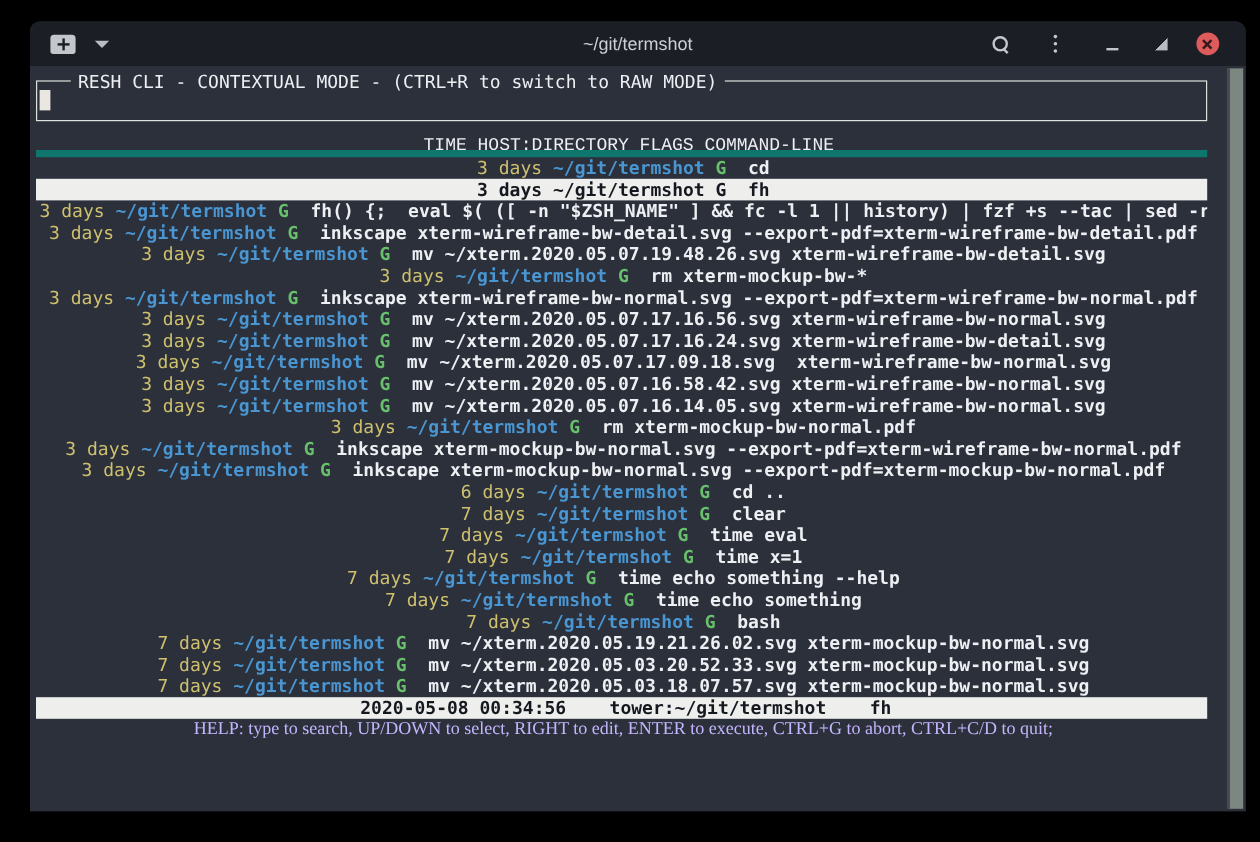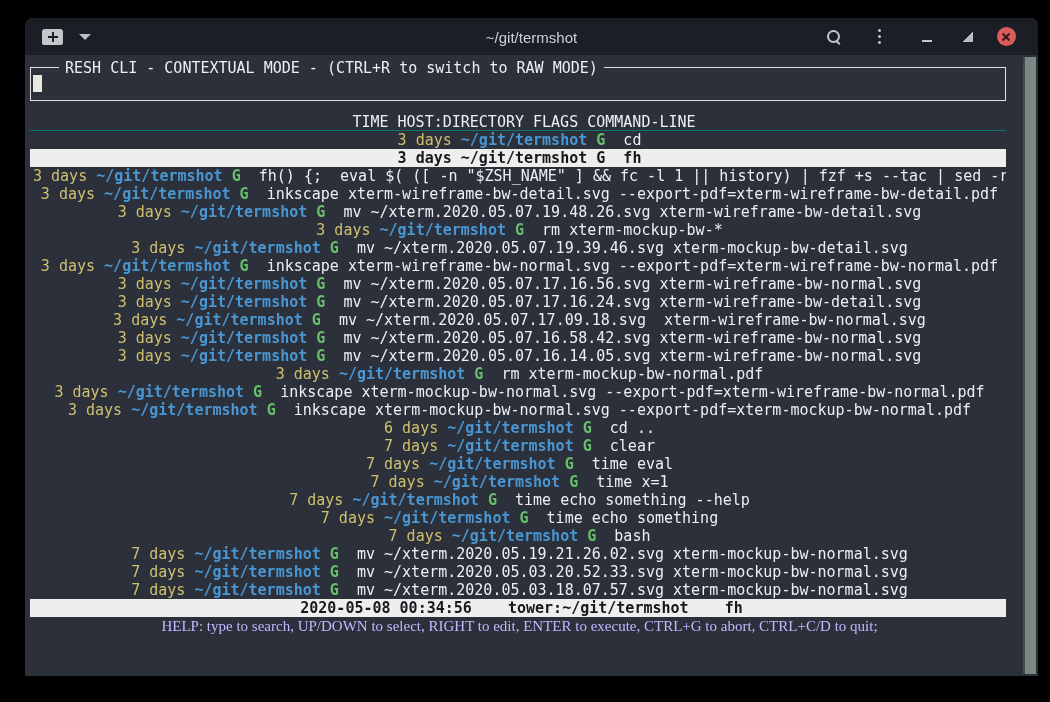--- a/index.html
+++ b/index.html
@@ -48,29 +48,29 @@
   .terminal { position:absolute; left:0; top:37px; right:0; bottom:0; background:#2b303b;
               font-family:"DejaVu Sans Mono", monospace; font-size:15px; line-height:18px;
               color:#edeff3; overflow:hidden; }
   .term-content { position:absolute; left:5px; top:0; width:976px; }
 
   .resh-box { margin-top:12px; height:34px; border:1px solid #dfe1dc; position:relative; }
   .resh-title { position:absolute; top:-9px; left:12px; background:#2b303b;
                 padding:0 6px; white-space:pre; color:#edeff3;margin-left:16px; }
   .cursor-block { position:absolute; left:2px; top:7px; width:9px; height:17px; background:#e9e7e0; }
 
-  .tbl-header { margin-top:12px; height:18px; border-bottom:1px solid #0f766e;
-                white-space:pre; padding-left:12px; overflow:hidden; }
+  .tbl-header { margin-top:12px; height:18px; border-bottom:6px solid #0f766e;
+                white-space:pre; padding-left:12px; overflow:hidden;font-family:Liberation Mono, monospace; }
 
   .rows { }
   .row { height:18px; white-space:pre; padding-left:3px; overflow:hidden; }
   .row .t { color:#cfc06e; }
   .row .d { color:#4a96d2; font-weight:bold; }
   .row .f { color:#68c06c; font-weight:bold; }
-  .row .c { color:#edeff3; }
+  .row .c { color:#edeff3;font-weight:bold; }
   .row.selected { background:#eeeeec; font-weight:bold; }
   .row.selected .t, .row.selected .d, .row.selected .f, .row.selected .c { color:#15191f; }
 
   .status-bar { height:18px; background:#eeeeec; color:#15191f; font-weight:bold;
                 white-space:pre; padding-left:7px; overflow:hidden; }
   .help-line { height:18px; white-space:pre; padding-left:3px; color:#c4b5fd; overflow:hidden;font-family:Liberation Serif, serif; }
 
   .scrollbar { position:absolute; top:2px; bottom:2px; right:2px; width:14px; }
   .scrollbar .slider { position:absolute; top:0; bottom:0; right:0; width:13px;
                        background:#7d8781; border-left:2px solid #454b53; }
@@ -119,21 +119,20 @@
 
       <div class="tbl-header">TIME HOST:DIRECTORY FLAGS COMMAND-LINE</div>
 
       <div class="rows">
           <div class="row"><span class="t">3 days</span> <span class="d">~/git/termshot</span> <span class="f">G</span>  <span class="c">cd</span></div>
           <div class="row selected"><span class="t">3 days</span> <span class="d">~/git/termshot</span> <span class="f">G</span>  <span class="c">fh</span></div>
           <div class="row"><span class="t">3 days</span> <span class="d">~/git/termshot</span> <span class="f">G</span>  <span class="c">fh() {;  eval $( ([ -n "$ZSH_NAME" ] &amp;&amp; fc -l 1 || history) | fzf +s --tac | sed -r</span></div>
           <div class="row"><span class="t">3 days</span> <span class="d">~/git/termshot</span> <span class="f">G</span>  <span class="c">inkscape xterm-wireframe-bw-detail.svg --export-pdf=xterm-wireframe-bw-detail.pdf</span></div>
           <div class="row"><span class="t">3 days</span> <span class="d">~/git/termshot</span> <span class="f">G</span>  <span class="c">mv ~/xterm.2020.05.07.19.48.26.svg xterm-wireframe-bw-detail.svg</span></div>
           <div class="row"><span class="t">3 days</span> <span class="d">~/git/termshot</span> <span class="f">G</span>  <span class="c">rm xterm-mockup-bw-*</span></div>
-          <div class="row"><span class="t">3 days</span> <span class="d">~/git/termshot</span> <span class="f">G</span>  <span class="c">mv ~/xterm.2020.05.07.19.39.46.svg xterm-mockup-bw-detail.svg</span></div>
           <div class="row"><span class="t">3 days</span> <span class="d">~/git/termshot</span> <span class="f">G</span>  <span class="c">inkscape xterm-wireframe-bw-normal.svg --export-pdf=xterm-wireframe-bw-normal.pdf</span></div>
           <div class="row"><span class="t">3 days</span> <span class="d">~/git/termshot</span> <span class="f">G</span>  <span class="c">mv ~/xterm.2020.05.07.17.16.56.svg xterm-wireframe-bw-normal.svg</span></div>
           <div class="row"><span class="t">3 days</span> <span class="d">~/git/termshot</span> <span class="f">G</span>  <span class="c">mv ~/xterm.2020.05.07.17.16.24.svg xterm-wireframe-bw-detail.svg</span></div>
           <div class="row"><span class="t">3 days</span> <span class="d">~/git/termshot</span> <span class="f">G</span>  <span class="c">mv ~/xterm.2020.05.07.17.09.18.svg  xterm-wireframe-bw-normal.svg</span></div>
           <div class="row"><span class="t">3 days</span> <span class="d">~/git/termshot</span> <span class="f">G</span>  <span class="c">mv ~/xterm.2020.05.07.16.58.42.svg xterm-wireframe-bw-normal.svg</span></div>
           <div class="row"><span class="t">3 days</span> <span class="d">~/git/termshot</span> <span class="f">G</span>  <span class="c">mv ~/xterm.2020.05.07.16.14.05.svg xterm-wireframe-bw-normal.svg</span></div>
           <div class="row"><span class="t">3 days</span> <span class="d">~/git/termshot</span> <span class="f">G</span>  <span class="c">rm xterm-mockup-bw-normal.pdf</span></div>
           <div class="row"><span class="t">3 days</span> <span class="d">~/git/termshot</span> <span class="f">G</span>  <span class="c">inkscape xterm-mockup-bw-normal.svg --export-pdf=xterm-wireframe-bw-normal.pdf</span></div>
           <div class="row"><span class="t">3 days</span> <span class="d">~/git/termshot</span> <span class="f">G</span>  <span class="c">inkscape xterm-mockup-bw-normal.svg --export-pdf=xterm-mockup-bw-normal.pdf</span></div>
           <div class="row"><span class="t">6 days</span> <span class="d">~/git/termshot</span> <span class="f">G</span>  <span class="c">cd ..</span></div>

